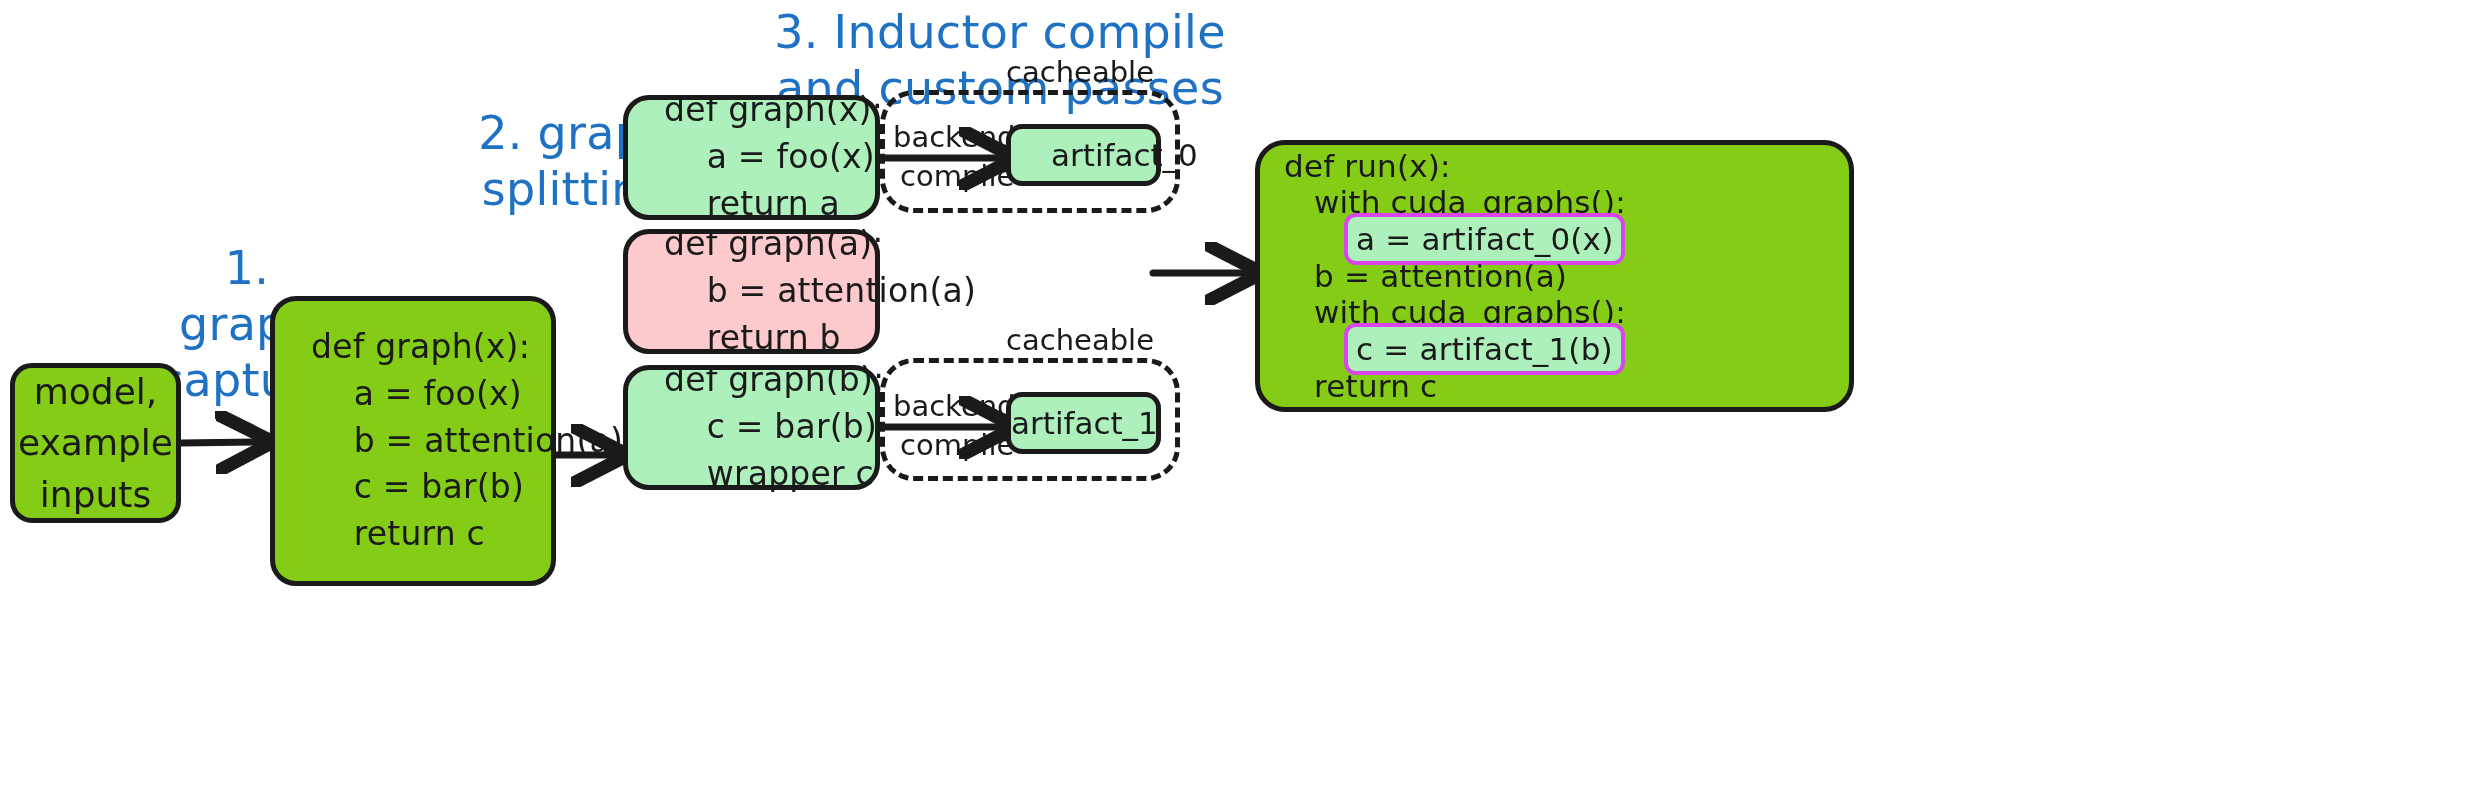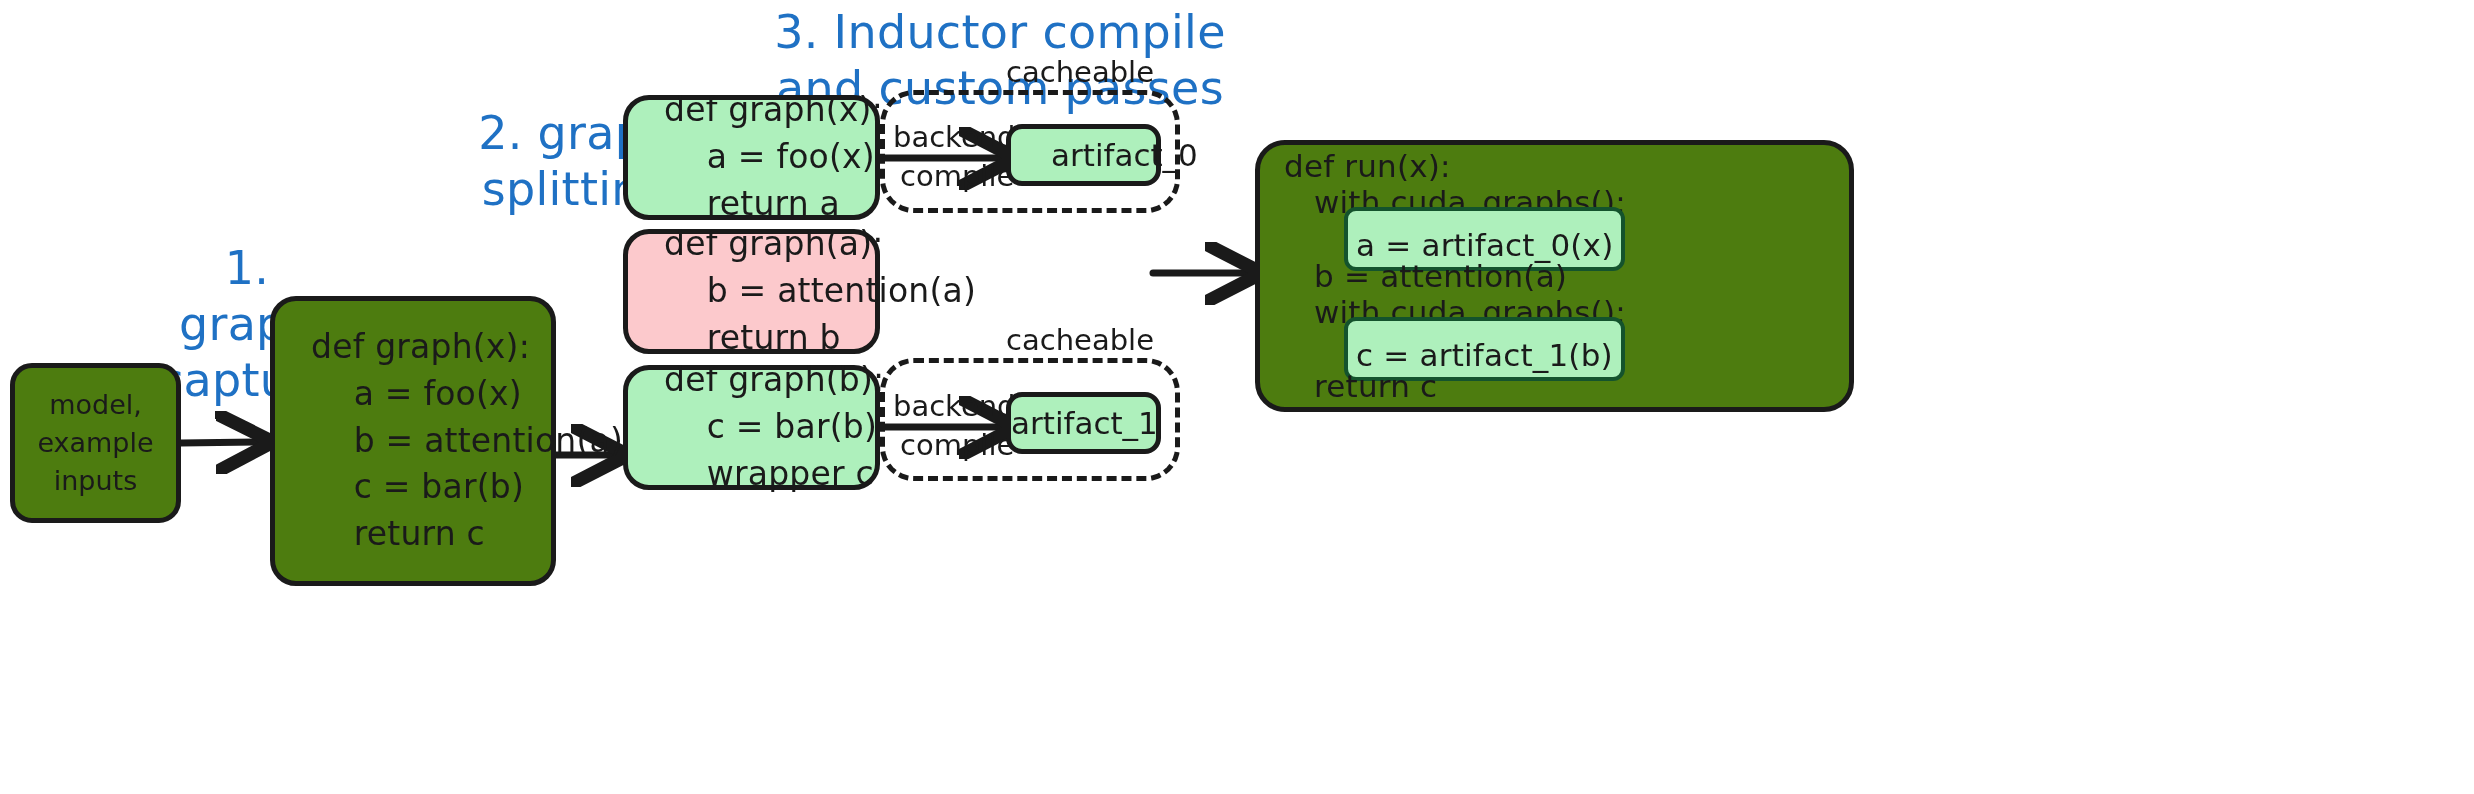--- a/index.html
+++ b/index.html
@@ -15,39 +15,39 @@
     width: 2474px;
     height: 794px;
     background: #ffffff;
     overflow: hidden;
   }
   .node {
     position: absolute;
     box-sizing: border-box;
     border: 5px solid #1a1a1a;
     border-radius: 26px;
-    background: #4d7c0f;
+    background: #84cc16;
     display: flex;
     flex-direction: column;
     justify-content: center;
   }
   .node.green { background: #aef0bc; }
   .node.pink  { background: #fcc9cc; }
 
   .code {
     font-family: "DejaVu Sans", sans-serif;
     color: #1a1a1a;
     font-size: 33px;
     line-height: 1.42;
     white-space: pre;
     letter-spacing: 0.2px;
   }
   .centertext {
     text-align: center;
-    font-size: 27px;
+    font-size: 36px;
     line-height: 1.42;
     color: #1a1a1a;
     white-space: pre-line;
   }
   .label-blue {
     position: absolute;
     color: #1f71c4;
     font-size: 46px;
     line-height: 1.22;
     text-align: center;
@@ -65,23 +65,23 @@
   .dashed-box {
     position: absolute;
     box-sizing: border-box;
     border: 5px dashed #1a1a1a;
     border-radius: 34px;
     background: transparent;
   }
   .hl {
     display: inline-block;
     background: #aef0bc;
-    border: 4px solid #14532d;
+    border: 4px solid #d946ef;
     border-radius: 12px;
-    padding: 16px 8px 3px 8px;
+    padding: 4px 8px 3px 8px;
     box-sizing: border-box;
     line-height: 1.18;
   }
   svg.arrows {
     position: absolute;
     left: 0;
     top: 0;
     width: 2474px;
     height: 794px;
     pointer-events: none;

